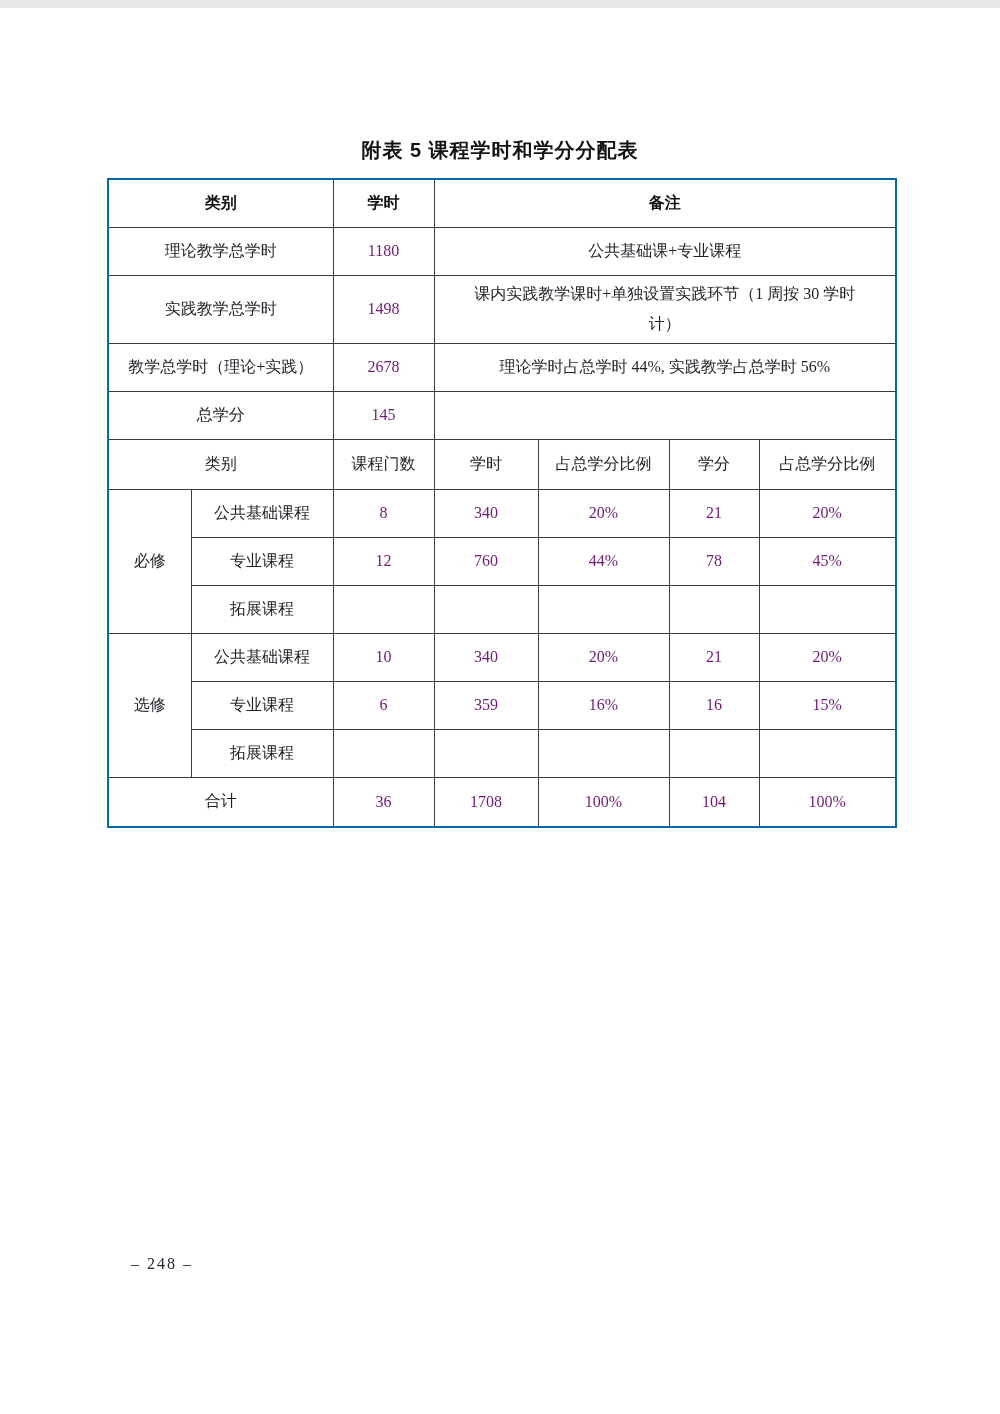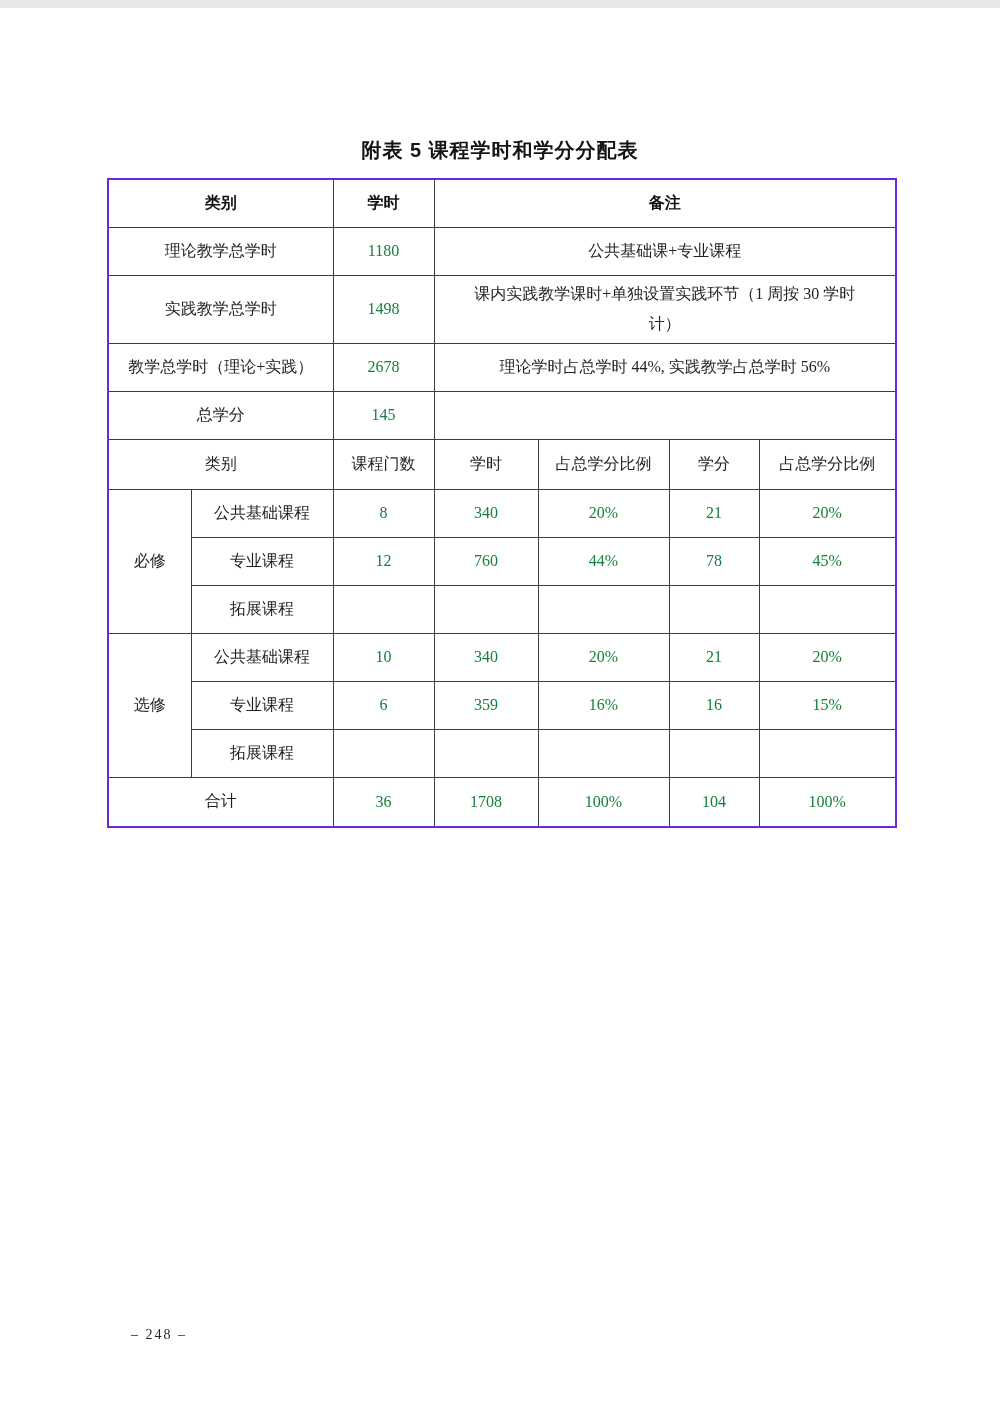--- a/index.html
+++ b/index.html
@@ -26,41 +26,41 @@
     letter-spacing: 1px;
     color: #141414;
   }
   table.alloc {
     position: absolute;
     left: 107px;
     top: 170px;
     width: 788px;
     border-collapse: collapse;
     table-layout: fixed;
-    border: 2px solid #6d28d9;
+    border: 2px solid #0369a1;
   }
   table.alloc td {
     border: 1px solid #3c3c3c;
     text-align: center;
     vertical-align: middle;
     font-size: 16px;
     padding: 2px 4px;
     overflow: hidden;
   }
   tr.h-48 { height: 48px; }
   tr.h-68 { height: 68px; }
   tr.h-50 { height: 50px; }
   td.hdr { font-weight: bold; color: #111111; }
-  td.num { color: #15803d; font-family: "Liberation Serif", "DejaVu Serif", serif; }
+  td.num { color: #701a75; font-family: "Liberation Serif", "DejaVu Serif", serif; }
   td.remark { white-space: pre-line; line-height: 30px; }
   .page-number {
     position: absolute;
     left: 131px;
-    top: 1319px;
-    font-size: 14px;
+    top: 1247px;
+    font-size: 16px;
     letter-spacing: 2px;
     color: #22262e;
     font-family: "Liberation Serif", "DejaVu Serif", serif;
   }
 </style>
 </head>
 <body>
 
 <div class="page">
 

